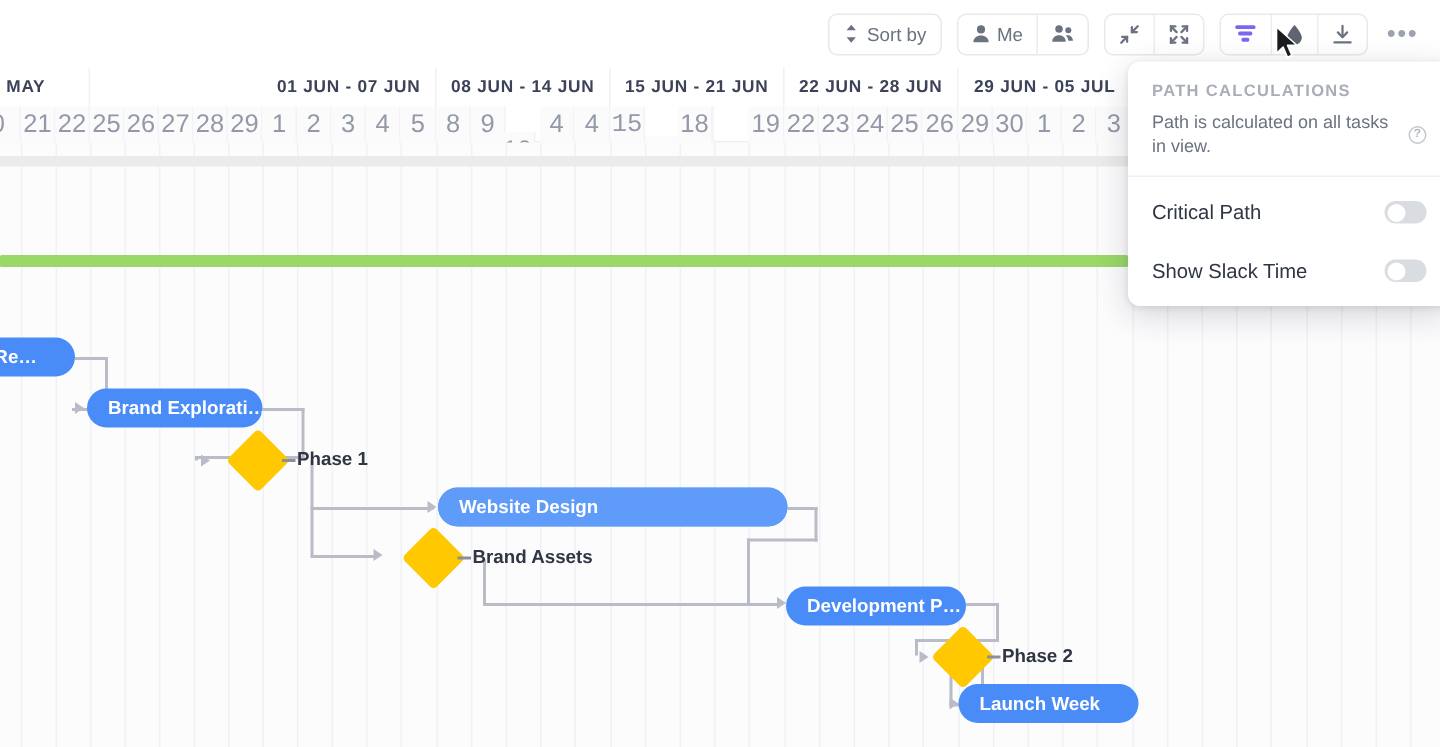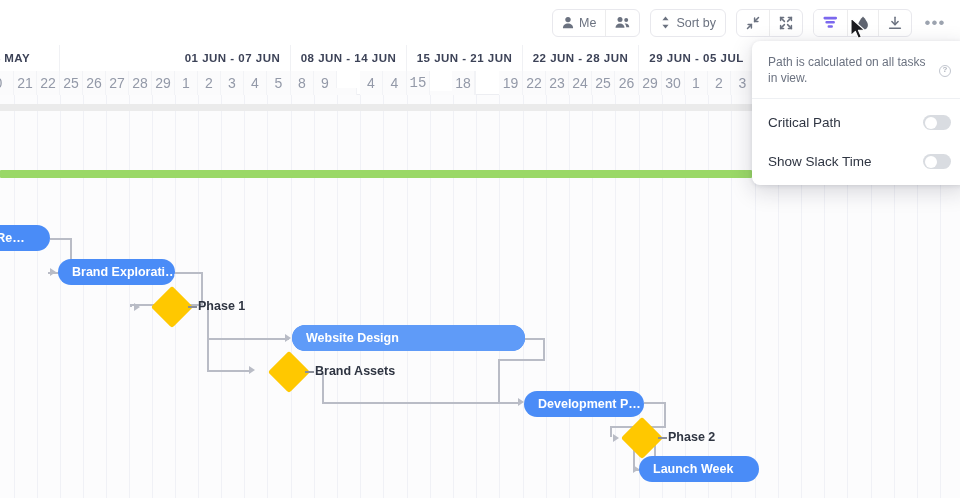--- a/index.html
+++ b/index.html
@@ -49,21 +49,21 @@
     position: absolute; top: 0; height: 26px;
     display: flex; align-items: center; justify-content: center;
     font-size: 11.5px; font-weight: bold; color: #3c4257;
     letter-spacing: 0.5px;
     border-right: 1px solid #f0f1f4;
   }
   .day-row { position: relative; height: 24px; width: 960px; }
   .day-cell {
     position: absolute; top: 0; height: 24px;
     display: flex; align-items: center; justify-content: center;
-    font-size: 14px; color: #9399a8;
+    font-size: 17px; color: #9399a8;
     background: #fbfbfc; border-right: 1px solid #f2f3f6;
   }
 
   
   .chart {
     position: absolute; left: 0; top: 95px; width: 960px; height: 403px;
     background: #fcfcfd; overflow: hidden;
   }
   .vgrid { position: absolute; top: 0; height: 403px; width: 1px; background: #f0f1f6; }
   .gray-band {
@@ -157,48 +157,48 @@
 </head>
 <body>
 
 <div id="app">
 
   <div class="toolbar">
 
     <div class="tb-group">
       <button class="tb-btn">
         <span class="ico">
+          <svg width="11" height="13" viewBox="0 0 11 13">
+              <path d="M5.5 0.5 L8.6 4.2 H2.4 Z" fill="#6b7280"></path>
+              <path d="M5.5 12.5 L8.6 8.8 H2.4 Z" fill="#6b7280"></path>
+            </svg>
+        </span>
+        <span>Sort by</span>
+      </button>
+    </div>
+
+    <div class="tb-group">
+      <button class="tb-btn">
+        <span class="ico">
           <svg width="12" height="13" viewBox="0 0 12 13">
               <circle cx="6" cy="3.6" r="2.7" fill="#6b7280"></circle>
               <path d="M0.9 12.2c0-2.9 2.3-4.6 5.1-4.6s5.1 1.7 5.1 4.6z" fill="#6b7280"></path>
             </svg>
         </span>
         <span>Me</span>
       </button>
       <button class="tb-btn icon-only">
         <span class="ico">
           <svg width="15" height="13" viewBox="0 0 15 13">
               <circle cx="5" cy="3.4" r="2.5" fill="#6b7280"></circle>
               <circle cx="11.2" cy="4.1" r="2" fill="#6b7280"></circle>
               <path d="M0.5 11.8c0-2.7 2-4.3 4.5-4.3s4.5 1.6 4.5 4.3z" fill="#6b7280"></path>
               <path d="M9.6 7.6c2.4-.5 4.7.9 4.7 3.6h-3.1c0-1.4-.6-2.6-1.6-3.6z" fill="#6b7280"></path>
             </svg>
         </span>
-      </button>
-    </div>
-
-    <div class="tb-group">
-      <button class="tb-btn">
-        <span class="ico">
-          <svg width="11" height="13" viewBox="0 0 11 13">
-              <path d="M5.5 0.5 L8.6 4.2 H2.4 Z" fill="#6b7280"></path>
-              <path d="M5.5 12.5 L8.6 8.8 H2.4 Z" fill="#6b7280"></path>
-            </svg>
-        </span>
-        <span>Sort by</span>
       </button>
     </div>
 
     <div class="tb-group">
       <button class="tb-btn icon-only">
         <span class="ico">
           <svg width="14" height="14" viewBox="0 0 14 14" stroke="#6b7280" stroke-width="1.5" fill="none" stroke-linecap="round">
             <path d="M12.5 1.5 L8.6 5.4"></path>
               <path d="M8.6 2.1 V5.4 H11.9"></path>
             <path d="M1.5 12.5 L5.4 8.6"></path>
@@ -419,20 +419,21 @@
         <div class="ms-stub" style="left: 305px; top: 276px;"></div>
         <div class="ms-label" style="left: 315px; top: 269px;">Brand Assets</div>
         <div class="milestone" style="left: 627px; top: 328px; background: rgb(255, 200, 0);"></div>
         <div class="ms-stub" style="left: 658px; top: 342px;"></div>
         <div class="ms-label" style="left: 668px; top: 335px;">Phase 2</div>
       </div>
   </div>
 
   <div class="panel">
     <div class="panel-head">
+      <div class="panel-title">PATH CALCULATIONS</div>
       <div class="panel-sub">
         <span>Path is calculated on all tasks in view.</span>
         <span class="help-dot">?</span>
       </div>
     </div>
     <div class="panel-div"></div>
     <div class="panel-pad"></div>
     <div class="panel-row">
       <span class="rlbl">Critical Path</span>
       <span class="switch">

